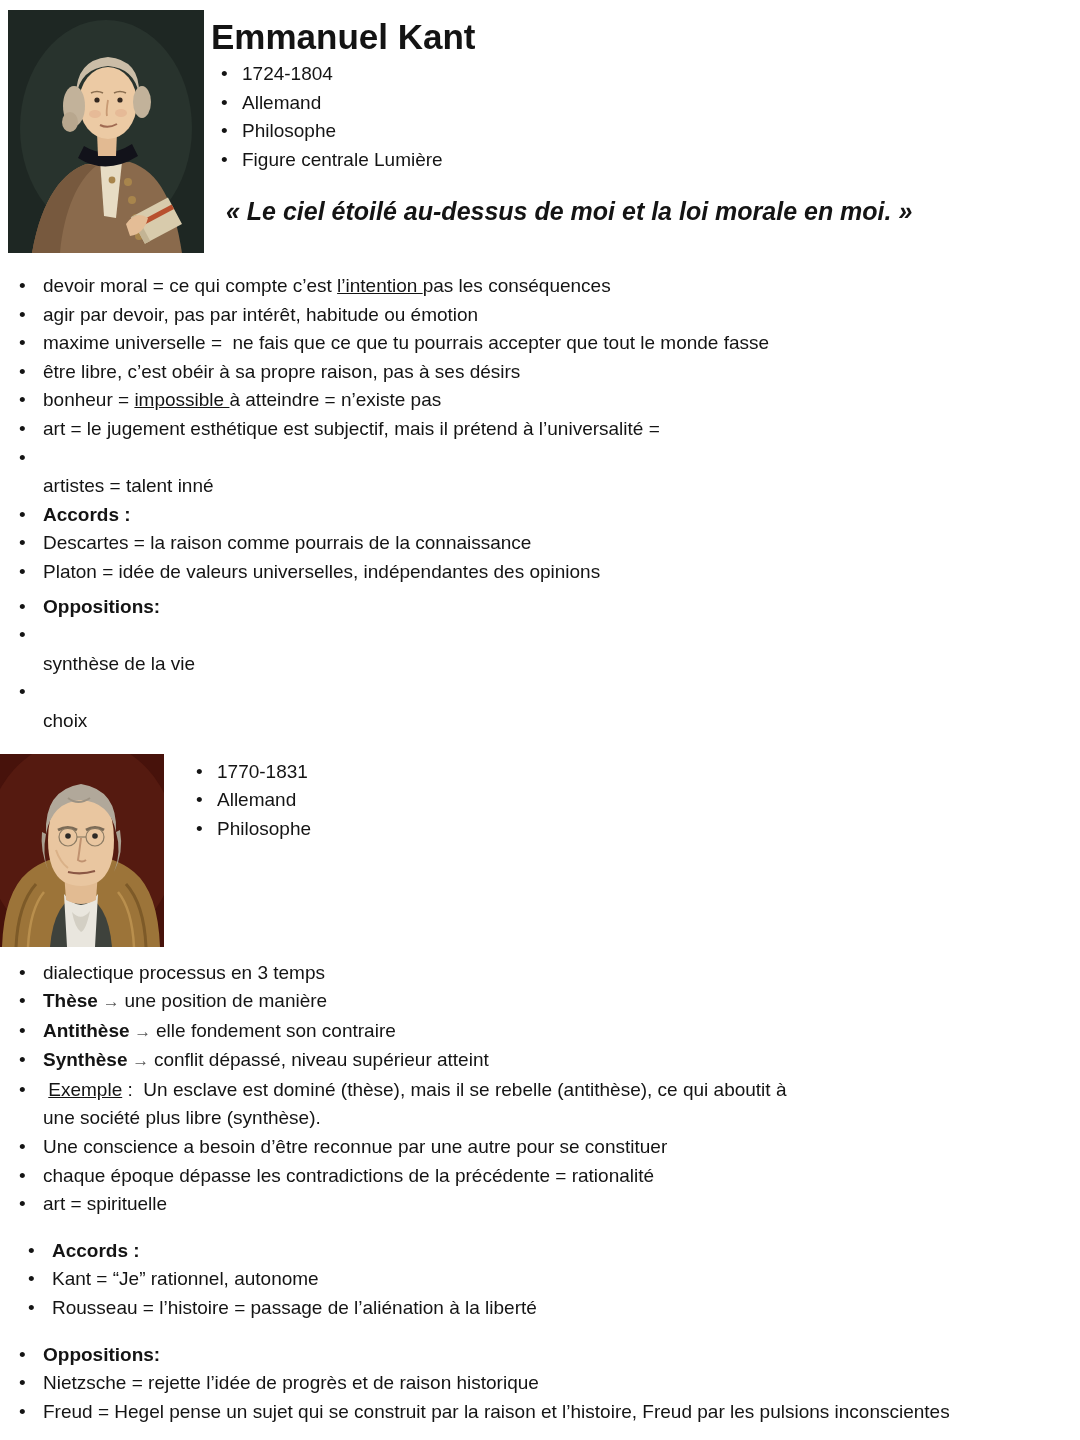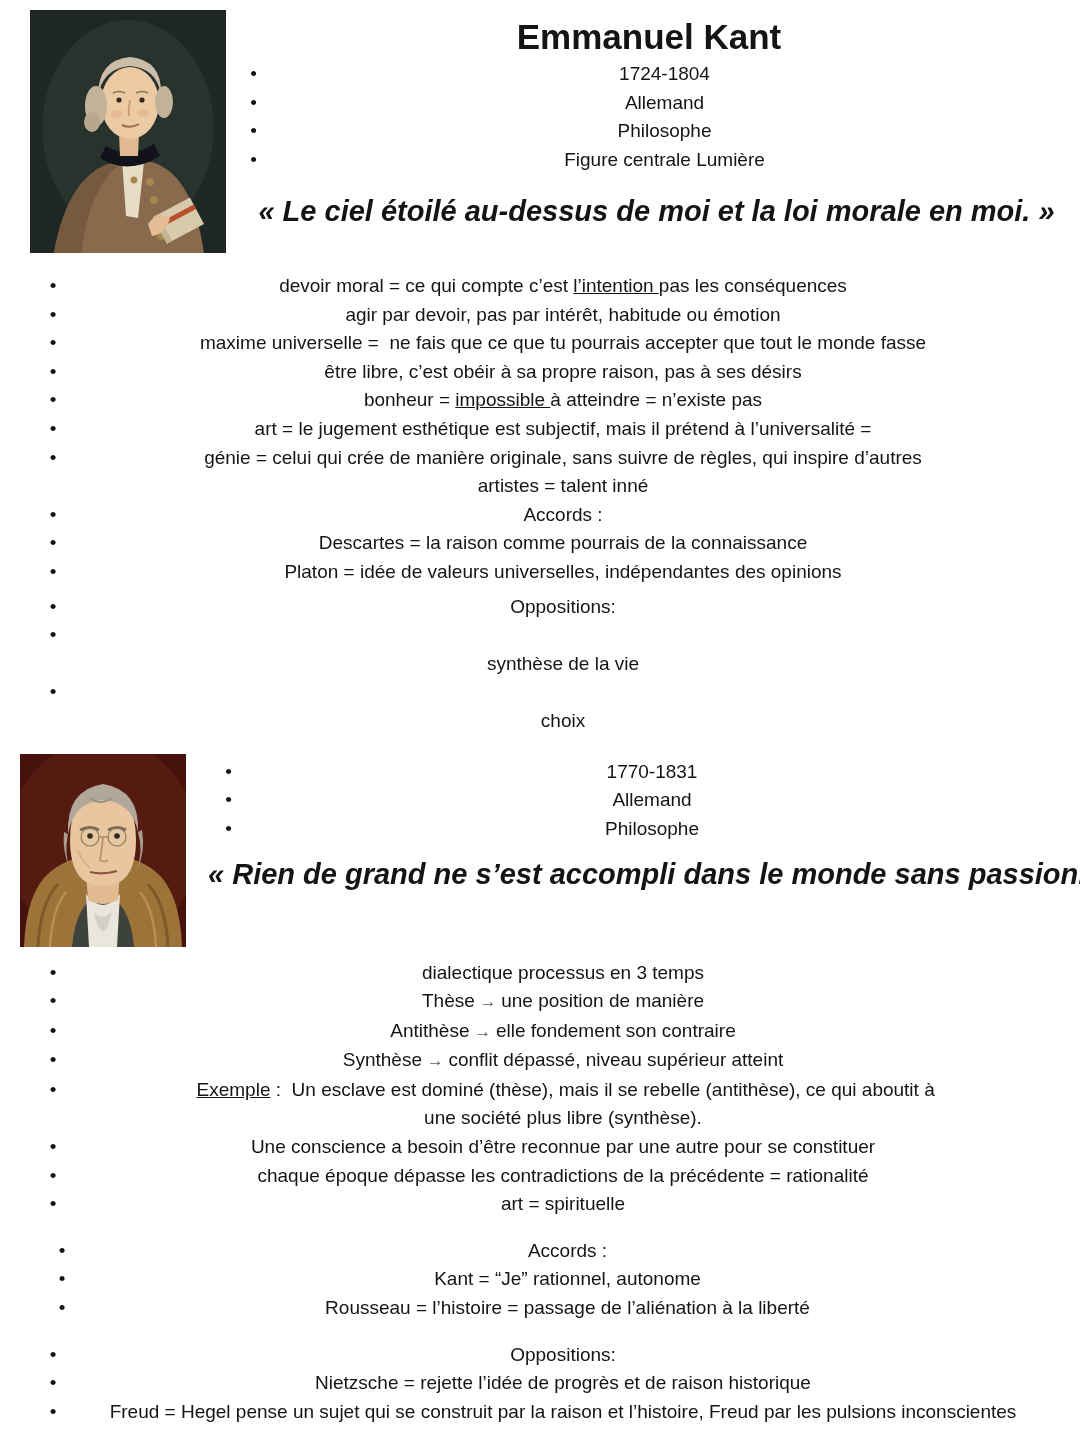--- a/index.html
+++ b/index.html
@@ -3,21 +3,21 @@
 <meta charset="utf-8">
 <style>
   html, body {
     margin: 0; padding: 0;
     width: 1080px; height: 1440px;
     background: #ffffff;
     overflow: hidden;
     font-family: "Liberation Sans", sans-serif;
     color: #141414;
   }
-  .page { padding: 10px 15px 0 30px; box-sizing: border-box; text-align: center; }
+  .page { padding: 10px 15px 0 8px; box-sizing: border-box; }
 
   .section-header { display: flex; align-items: flex-start; }
   .portrait { flex: none; overflow: hidden; }
   .portrait-kant  { width: 196px; height: 243px; }
   .portrait-hegel { width: 166px; height: 193px; margin-left: -10px; }
   .portrait svg { display: block; }
 
   .headtext { flex: 1; min-width: 0; }
   .kant  .headtext { margin-left: 7px; }
   .hegel .headtext { margin-left: 22px; }
@@ -33,40 +33,40 @@
 
   ul { list-style: none; margin: 0; padding: 0; }
   li { display: flex; font-size: 19px; line-height: 28.6px; }
   .marker { flex: none; width: 24px; }
   .content { flex: 1; min-width: 0; }
 
   ul.facts { padding-left: 10px; margin-top: 4px; }
   ul.facts .marker { width: 21px; }
 
   .quote {
-    font-size: 29px;
+    font-size: 25px;
     line-height: 30px;
     font-weight: 700;
     font-style: italic;
     white-space: nowrap;
   }
   .kant  .quote { margin-top: 22px; padding-left: 15px; }
   .hegel .quote { margin-top: 16px; padding-left: 0; }
 
   ul.points { padding-left: 11px; }
   .kant  ul.points { margin-top: 19px; }
   .hegel ul.points { margin-top: 12px; }
   ul.points { padding-right: 4px; }
 
   li.gap-sm { margin-top: 6px; }
   li.gap-lg { margin-top: 18px; }
   li.indent-1 { margin-left: 9px; }
 
   .content .u { text-decoration: underline; }
-  .content .b { font-weight: 400; }
+  .content .b { font-weight: 700; }
   .content .arrow { color: #5a5a5a; font-size: 17px; }
 
   section.hegel { margin-top: 18px; }
 </style>
 </head>
 <body>
 
 <div class="page">
 
   <section class="kant">
@@ -149,21 +149,21 @@
         <li>
           <span class="marker">•</span>
           <span class="content"><span>bonheur = </span><span class="u">impossible </span><span>à atteindre = n’existe pas</span></span>
         </li>
         <li>
           <span class="marker">•</span>
           <span class="content"><span>art = le jugement esthétique est subjectif, mais il prétend à l’universalité =</span></span>
         </li>
         <li>
           <span class="marker">•</span>
-          <span class="content"><span>génie = celui qui crée de manière originale, sans suivre de règles, qui inspire d’autres</span><br><span>artistes = talent inné</span></span>
+          <span class="content"><br><span>artistes = talent inné</span></span>
         </li>
         <li>
           <span class="marker">•</span>
           <span class="content"><span class="b">Accords :</span></span>
         </li>
         <li>
           <span class="marker">•</span>
           <span class="content"><span>Descartes = la raison comme pourrais de la connaissance</span></span>
         </li>
         <li>
@@ -225,21 +225,20 @@
             </li>
             <li>
               <span class="marker">•</span>
               <span class="content"><span>Allemand</span></span>
             </li>
             <li>
               <span class="marker">•</span>
               <span class="content"><span>Philosophe</span></span>
             </li>
           </ul>
-        <div class="quote">« Rien de grand ne s’est accompli dans le monde sans passion. »</div>
       </div>
     </div>
     <ul class="points">
         <li>
           <span class="marker">•</span>
           <span class="content"><span>dialectique processus en 3 temps</span></span>
         </li>
         <li>
           <span class="marker">•</span>
           <span class="content"><span class="b">Thèse</span><span class="arrow"> → </span><span>une position de manière</span></span>

